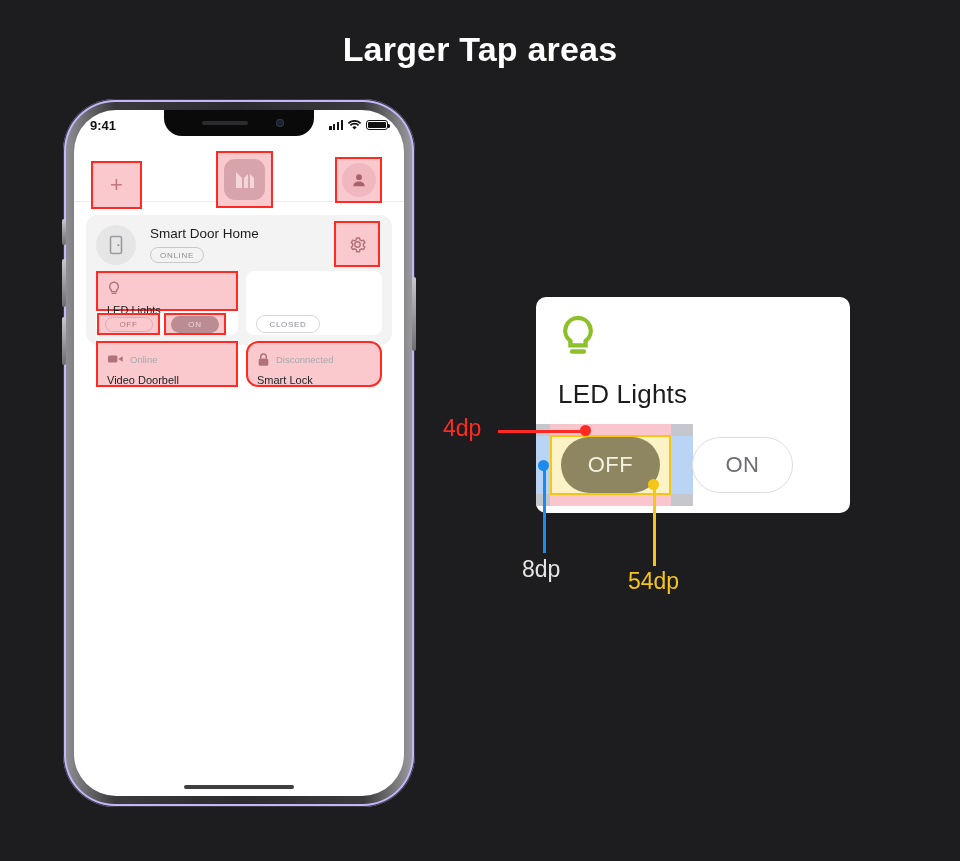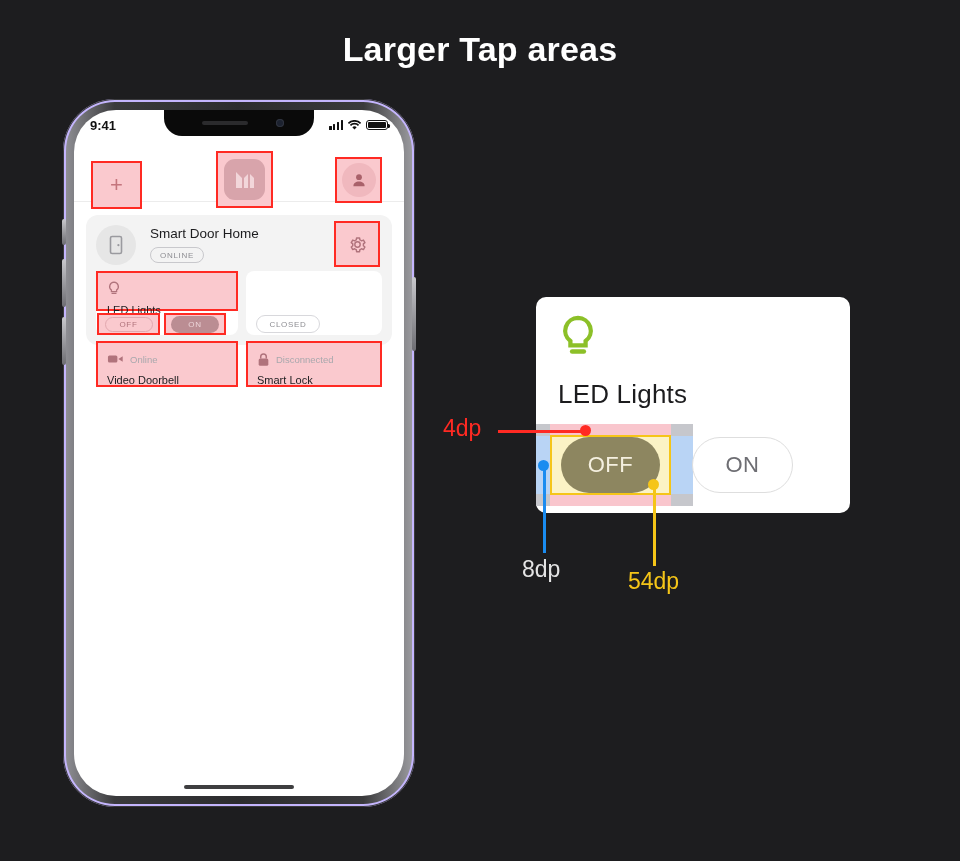--- a/index.html
+++ b/index.html
@@ -353,21 +353,21 @@
                   <path d="M12 6 16.6 3.2v5.6L12 6z" fill="#b0737c"></path>
                 </svg>
                 <span class="tile-status">Online</span>
               </div>
               <div class="tile-name">Video Doorbell</div>
             </div>
           </div>
         </div>
 
         <div class="tile" style="left:160px; top:126px; width:136px; height:46px;">
-          <div class="tapbox" style="left:0; top:0; width:136px; height:46px;">
+          <div class="tapbox" style="left:0; top:0; width:136px; height:46px;border-radius:12px;">
             <div class="tile-head">
               <div class="tile-icon-row">
                 <svg width="13" height="15" viewBox="0 0 14 16">
                   <path d="M4 7V5a3 3 0 0 1 6 0v2" fill="none" stroke="#b0737c" stroke-width="1.6"></path>
                   <rect x="1.8" y="6.8" width="10.4" height="8" rx="1.8" fill="#b0737c"></rect>
                 </svg>
                 <span class="tile-status">Disconnected</span>
               </div>
               <div class="tile-name">Smart Lock</div>
             </div>

